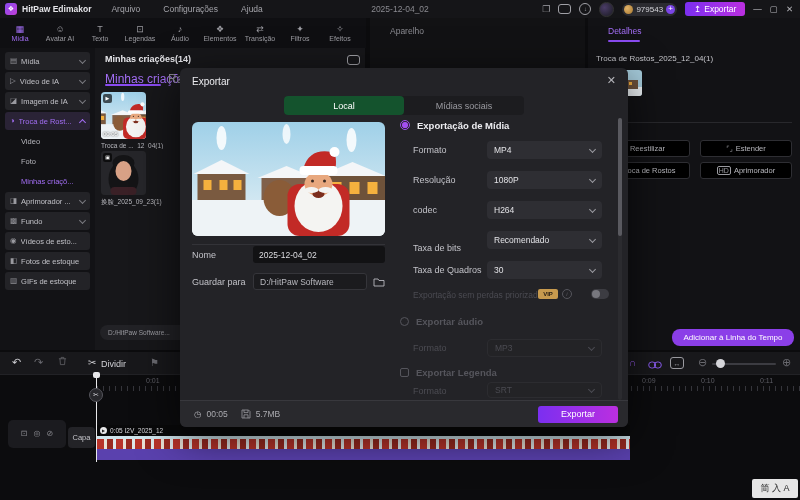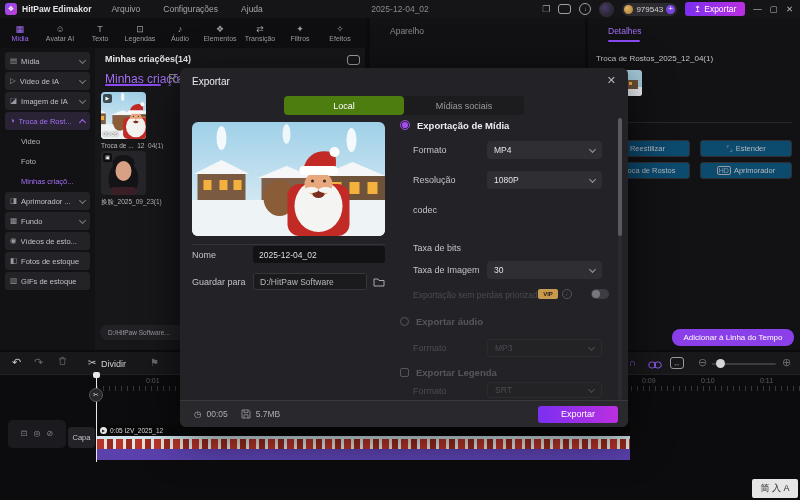--- a/index.html
+++ b/index.html
@@ -68,21 +68,21 @@
   .pvhead{position:absolute;left:20px;top:8px;font-size:8.5px;color:#8a8a90;}
   .fb-float{position:absolute;left:347px;top:55px;}
 
   
   .details{position:absolute;left:588px;top:18px;width:212px;height:332px;background:#121215;}
   .dtab{position:absolute;left:20px;top:8px;font-size:8.5px;color:#a36ef5;}
   .dtab-line{position:absolute;left:20px;top:22px;width:32px;height:2px;background:#8a4bf0;border-radius:1px;}
   .dtitle{position:absolute;left:8px;top:36px;width:198px;font-size:8px;color:#c5c5ca;white-space:nowrap;overflow:hidden;}
   .dthumb{position:absolute;left:8px;top:52px;width:46px;height:26px;border-radius:3px;overflow:hidden;}
   .ddiv{position:absolute;left:8px;top:104px;width:196px;height:1px;background:#28282c;}
-  .dbtn{position:absolute;height:17px;background:#0c4a6e;border:1px solid #2e2e33;border-radius:3px;box-sizing:border-box;
+  .dbtn{position:absolute;height:17px;background:#000000;border:1px solid #2e2e33;border-radius:3px;box-sizing:border-box;
         display:flex;align-items:center;justify-content:center;gap:3px;font-size:7.5px;color:#b8b8be;}
   .dbtn .bic{font-size:7px;color:#9a9aa0;line-height:1;}
   .hdchip{font-size:5px;border:1px solid #9a9aa0;border-radius:2px;padding:0 1px;line-height:1.4;}
   .addtl{position:absolute;left:84px;top:311px;width:122px;height:17px;background:#8b3fe8;border-radius:8px;
          display:flex;align-items:center;justify-content:center;font-size:8px;color:#fff;}
 
   
   .timeline{position:absolute;left:0;top:350px;width:800px;height:150px;background:#0c0c0e;}
   .ttoolbar{position:absolute;left:0;top:2px;width:800px;height:22px;background:#18181b;border-bottom:1px solid #222226;}
   .tt{position:absolute;top:4px;font-size:11px;line-height:13px;color:#cfcfd4;}
@@ -114,21 +114,21 @@
   .scissorknob{position:absolute;left:89px;top:38px;width:14px;height:14px;background:#27272b;border:1px solid #55555c;
         border-radius:50%;display:flex;align-items:center;justify-content:center;font-size:7px;color:#d5d5da;box-sizing:border-box;}
 
   
   .dialog{position:absolute;left:180px;top:68px;width:448px;height:359px;background:#232327;border-radius:6px;
           box-shadow:0 10px 44px rgba(0,0,0,.65);z-index:10;}
   .dlg-title{position:absolute;left:12px;top:8px;font-size:10px;color:#ececf0;}
   .dlg-close{position:absolute;right:12px;top:6px;font-size:11px;color:#b5b5ba;}
   .dlg-tabs{position:absolute;left:104px;top:28px;width:240px;height:19px;background:#1c1c1f;border-radius:4px;display:flex;}
   .dlg-tab{width:120px;height:19px;display:flex;align-items:center;justify-content:center;font-size:9px;color:#9a9aa0;border-radius:4px;}
-  .dlg-tab.on{background:#4d7c0f;color:#fff;}
+  .dlg-tab.on{background:#14532d;color:#fff;}
   .pvbox{position:absolute;left:12px;top:54px;width:193px;height:114px;border-radius:6px;overflow:hidden;background:#222;}
   .pvbox svg{display:block;width:100%;height:100%;}
   .ldiv{position:absolute;left:12px;top:176px;width:193px;height:1px;background:#333338;}
   .lbl{position:absolute;font-size:9px;color:#c2c2c8;}
   .lbl.dis{color:#4b4b52;}
   .inp{position:absolute;height:17px;border-radius:3px;display:flex;align-items:center;padding:0 6px;box-sizing:border-box;font-size:8.5px;}
   .inp.dark{background:#121214;color:#dcdce0;}
   .inp.line{background:#1b1b1e;border:1px solid #35353a;color:#b8b8be;}
   .folderbtn{position:absolute;left:191px;top:206px;width:16px;height:16px;display:flex;align-items:center;justify-content:center;}
   .radio-on{position:absolute;width:10px;height:10px;border:1.6px solid #a34ef0;border-radius:50%;box-sizing:border-box;}
@@ -520,22 +520,30 @@
     <div class="sel" style="top:73px;">
       <span>MP4</span>
         <span class="chev"></span>
       </div>
     <div class="lbl" style="left:233px;top:107px;">Resolução</div>
     <div class="sel" style="top:103px;">
       <span>1080P</span>
         <span class="chev"></span>
       </div>
     <div class="lbl" style="left:233px;top:137px;">codec</div>
+    <div class="sel" style="top:133px;">
+      <span>H264</span>
+        <span class="chev"></span>
+      </div>
     <div class="lbl" style="left:233px;top:167px;margin-top:8px;">Taxa de bits</div>
-    <div class="lbl" style="left:233px;top:197px;">Taxa de Imagem</div>
+    <div class="sel" style="top:163px;">
+      <span>Recomendado</span>
+        <span class="chev"></span>
+      </div>
+    <div class="lbl" style="left:233px;top:197px;">Taxa de Quadros</div>
     <div class="sel" style="top:193px;">
       <span>30</span>
         <span class="chev"></span>
       </div>
 
     <div class="lbl dis" style="left:233px;top:222px;font-size:8.5px;">Exportação sem perdas priorizada</div>
     <div class="vip" style="top:221px;">VIP</div>
     <div class="infoc" style="top:221px;">i</div>
     <div class="toggle" style="top:221px;"></div>
 

